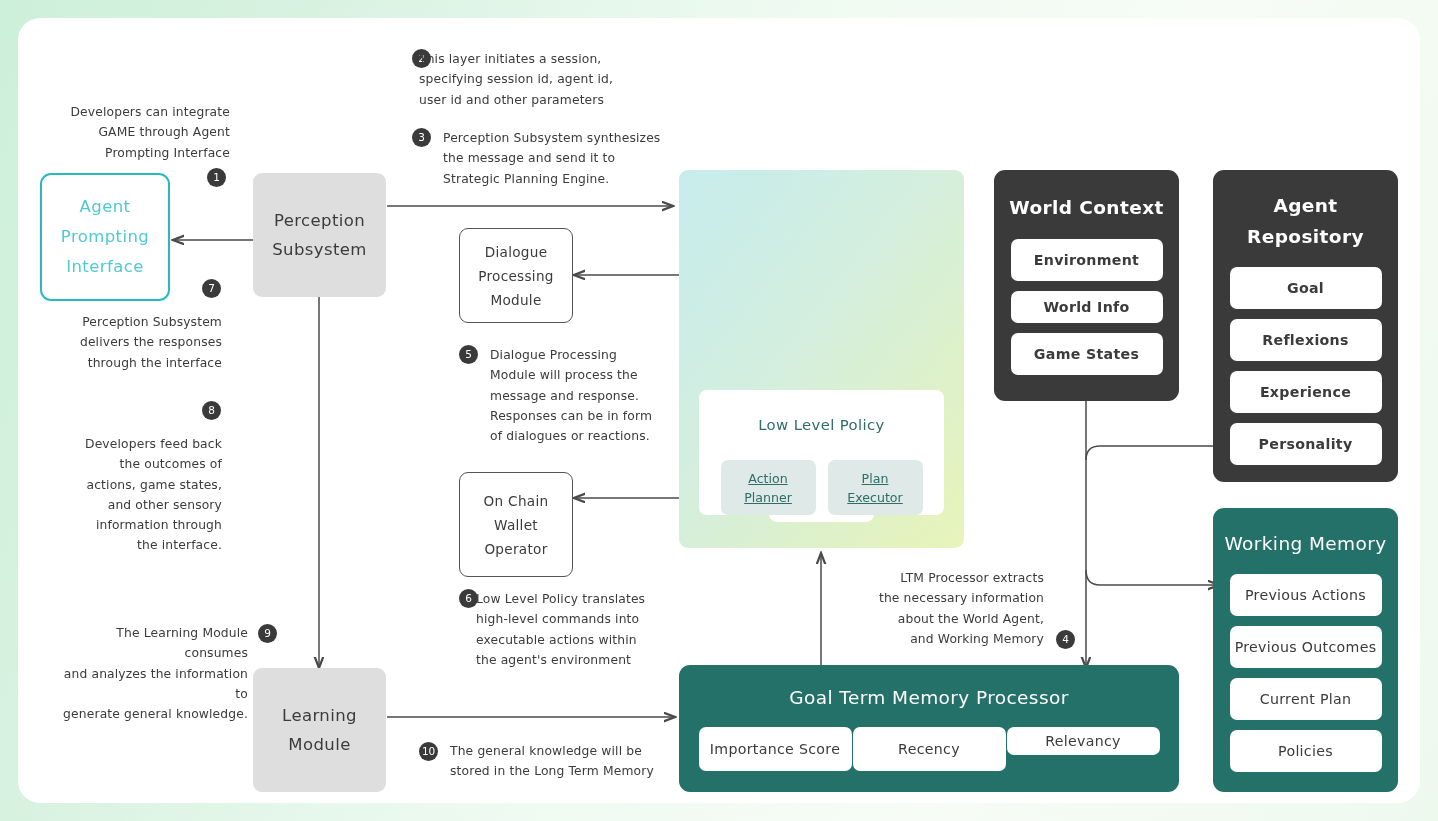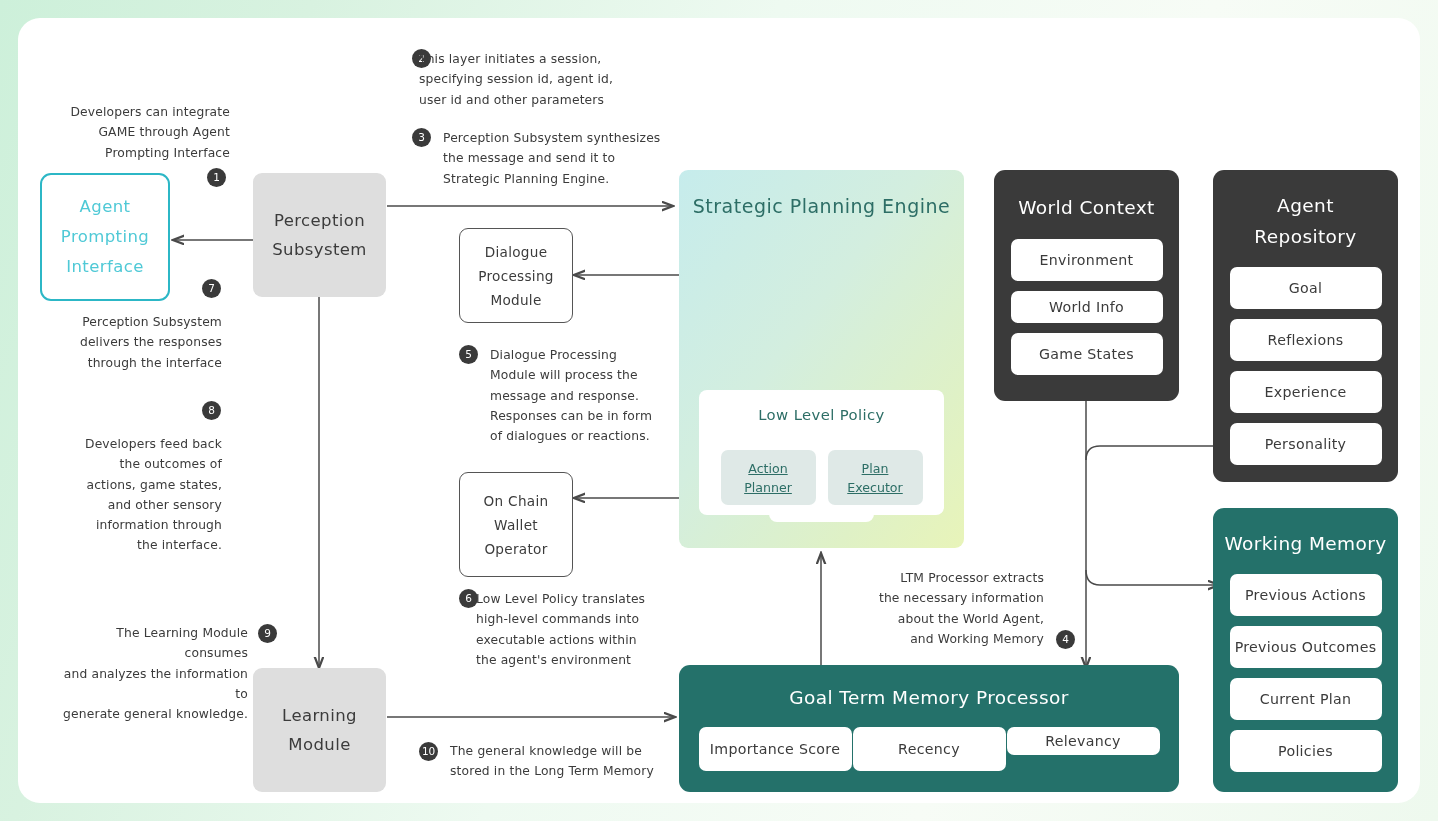--- a/index.html
+++ b/index.html
@@ -53,39 +53,39 @@
   #spe{
     position:absolute;border-radius:9px;
     background:linear-gradient(128deg,#c6ecec 0%,#d3eedf 42%,#dff1c6 78%,#e8f4b9 100%);
   }
   #spe .spe-title{
     position:absolute;left:0;right:0;top:25px;text-align:center;
     color:#2d6e66;font-size:19px;letter-spacing:.5px;
   }
   .spe-sub{
     position:absolute;background:#fff;border-radius:8px;
-    display:flex;align-items:center;justify-content:flex-start;text-align:center;
+    display:flex;align-items:center;justify-content:flex-end;text-align:center;
     color:#2d6e66;white-space:pre-line;
   }
   #hl-planner{font-size:14.2px;line-height:25px;letter-spacing:.3px;}
   #llp{flex-direction:column;}
   #llp .llp-title{
     color:#2d6e66;font-size:14.8px;letter-spacing:.4px;margin-top:16px;
   }
   #llp .llp-row{display:flex;gap:12px;margin-top:27px;text-decoration:underline;}
   #llp .llp-chip{
     width:95px;height:55px;background:#dfe9e7;border-radius:7px;
     display:flex;align-items:center;justify-content:center;text-align:center;
     color:#2d6e66;font-size:12.6px;line-height:19px;white-space:pre-line;
   }
 
   
   .dark-panel{
     position:absolute;background:#3a3a3a;border-radius:11px;
-    display:flex;flex-direction:column;align-items:center;
+    display:flex;flex-direction:column;align-items:center;font-weight:bold;
   }
   .dark-panel .panel-title{
     color:#fff;font-size:18.5px;line-height:31px;letter-spacing:.4px;
     text-align:center;white-space:pre-line;
   }
   .chip-white{
     background:#fff;border-radius:7px;color:#3b3b3b;
     display:flex;align-items:center;justify-content:center;
     font-size:14.2px;letter-spacing:.3px;text-align:center;
   }
@@ -207,21 +207,20 @@
 
   <div class="box white-outline" style="left:459px;top:228px;width:114px;height:95px;">Dialogue
 Processing
 Module</div>
 
   <div class="box white-outline" style="left:459px;top:472px;width:114px;height:105px;">On Chain
 Wallet
 Operator</div>
 
   <div id="spe" style="left:679px;top:170px;width:285px;height:378px;">
-    <div class="spe-title">Strategic Planning Engine</div>
 
     <div class="spe-sub" id="hl-planner" style="left:90px;top:256px;width:105px;height:96px;">High Level
 Planner</div>
 
     <div class="spe-sub" id="llp" style="left:20px;top:220px;width:245px;height:125px;">
       <div class="llp-title">Low Level Policy</div>
       <div class="llp-row">
         <div class="llp-chip">Action
 Planner</div>
         <div class="llp-chip">Plan

